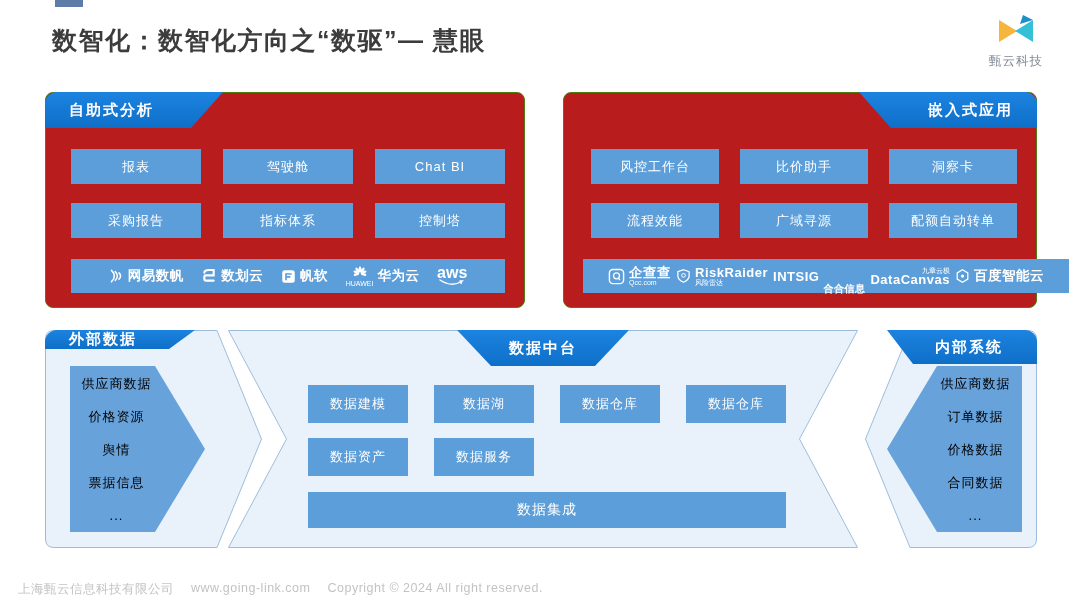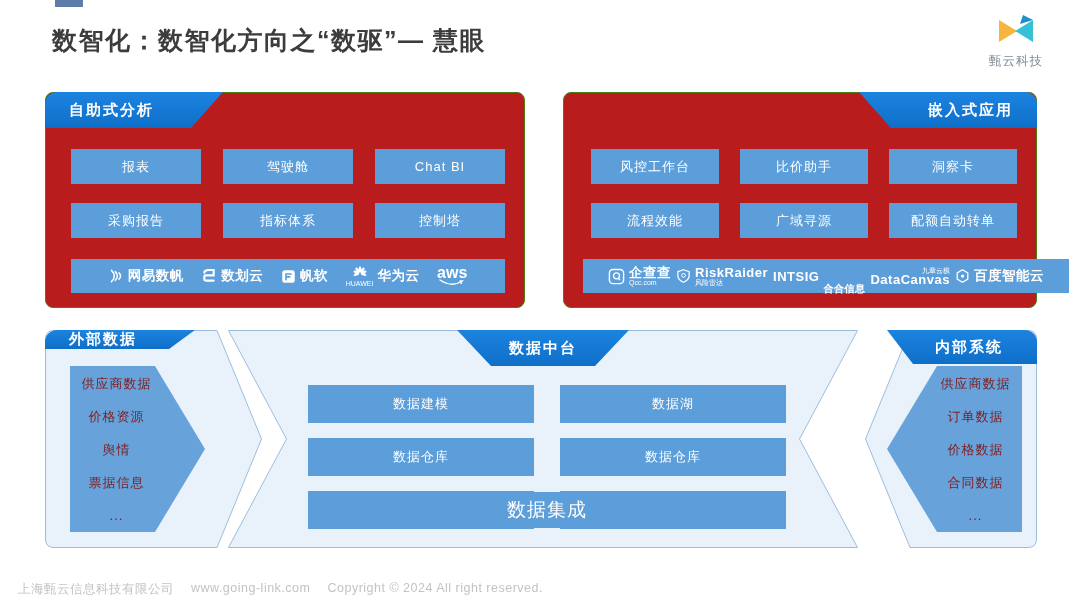--- a/index.html
+++ b/index.html
@@ -54,35 +54,35 @@
   
   .shape{position:absolute;}
   .shape svg.outline{position:absolute;left:0;top:0;}
   .tab-bl{left:0;top:0;width:150px;height:19px;padding-left:24px;box-sizing:border-box;
           clip-path:polygon(0 0,100% 0,calc(100% - 26px) 100%,0 100%);border-top-left-radius:12px;}
   .tab-br{right:0;top:0;width:150px;height:34px;box-sizing:border-box;justify-content:center;padding-left:14px;
           clip-path:polygon(0 0,100% 0,100% 100%,26px 100%);border-top-right-radius:12px;}
   .tab-center{left:50%;transform:translateX(-50%);top:0;width:172px;height:36px;justify-content:center;
           clip-path:polygon(0 0,100% 0,calc(100% - 34px) 100%,34px 100%);}
 
-  .pent{position:absolute;background:#67a2db;color:#7f1d1d;}
+  .pent{position:absolute;background:#67a2db;color:#000000;}
   .pent-left{left:70px;top:366px;width:135px;height:166px;
              clip-path:polygon(0 0,85px 0,100% 50%,85px 100%,0 100%);}
   .pent-right{left:887px;top:366px;width:135px;height:166px;
               clip-path:polygon(50px 0,100% 0,100% 100%,50px 100%,0 50%);}
   .pent-list{position:absolute;inset:0;display:flex;flex-direction:column;justify-content:center;}
   .pent-left .pent-list{padding-right:42px;}
   .pent-right .pent-list{padding-left:42px;}
   .pent-item{height:33px;line-height:33px;text-align:center;font-size:13px;letter-spacing:1px;}
 
   #mid-panel{left:228px;top:330px;width:630px;height:218px;}
   .mid-grid{position:absolute;left:80px;right:72px;top:55px;display:grid;
-            grid-template-columns:1fr 1fr;column-gap:26px;grid-auto-rows:38px;row-gap:15px;z-index:2;}
+            grid-template-columns:1fr 1fr 1fr 1fr;column-gap:26px;grid-auto-rows:38px;row-gap:15px;z-index:2;}
   .mid-bar{position:absolute;left:80px;right:72px;top:162px;height:36px;z-index:2;
-           background:#5c9ed9;color:#fff;font-size:19px;letter-spacing:1px;
+           background:#5c9ed9;color:#fff;font-size:14px;letter-spacing:1px;
            display:flex;align-items:center;justify-content:center;}
 
   
   .footer{position:absolute;left:18px;bottom:10px;display:flex;gap:17px;
           font-size:12.5px;color:#c3c3c3;letter-spacing:0.5px;}
 </style>
 </head>
 <body>
 
 <div id="stage">

